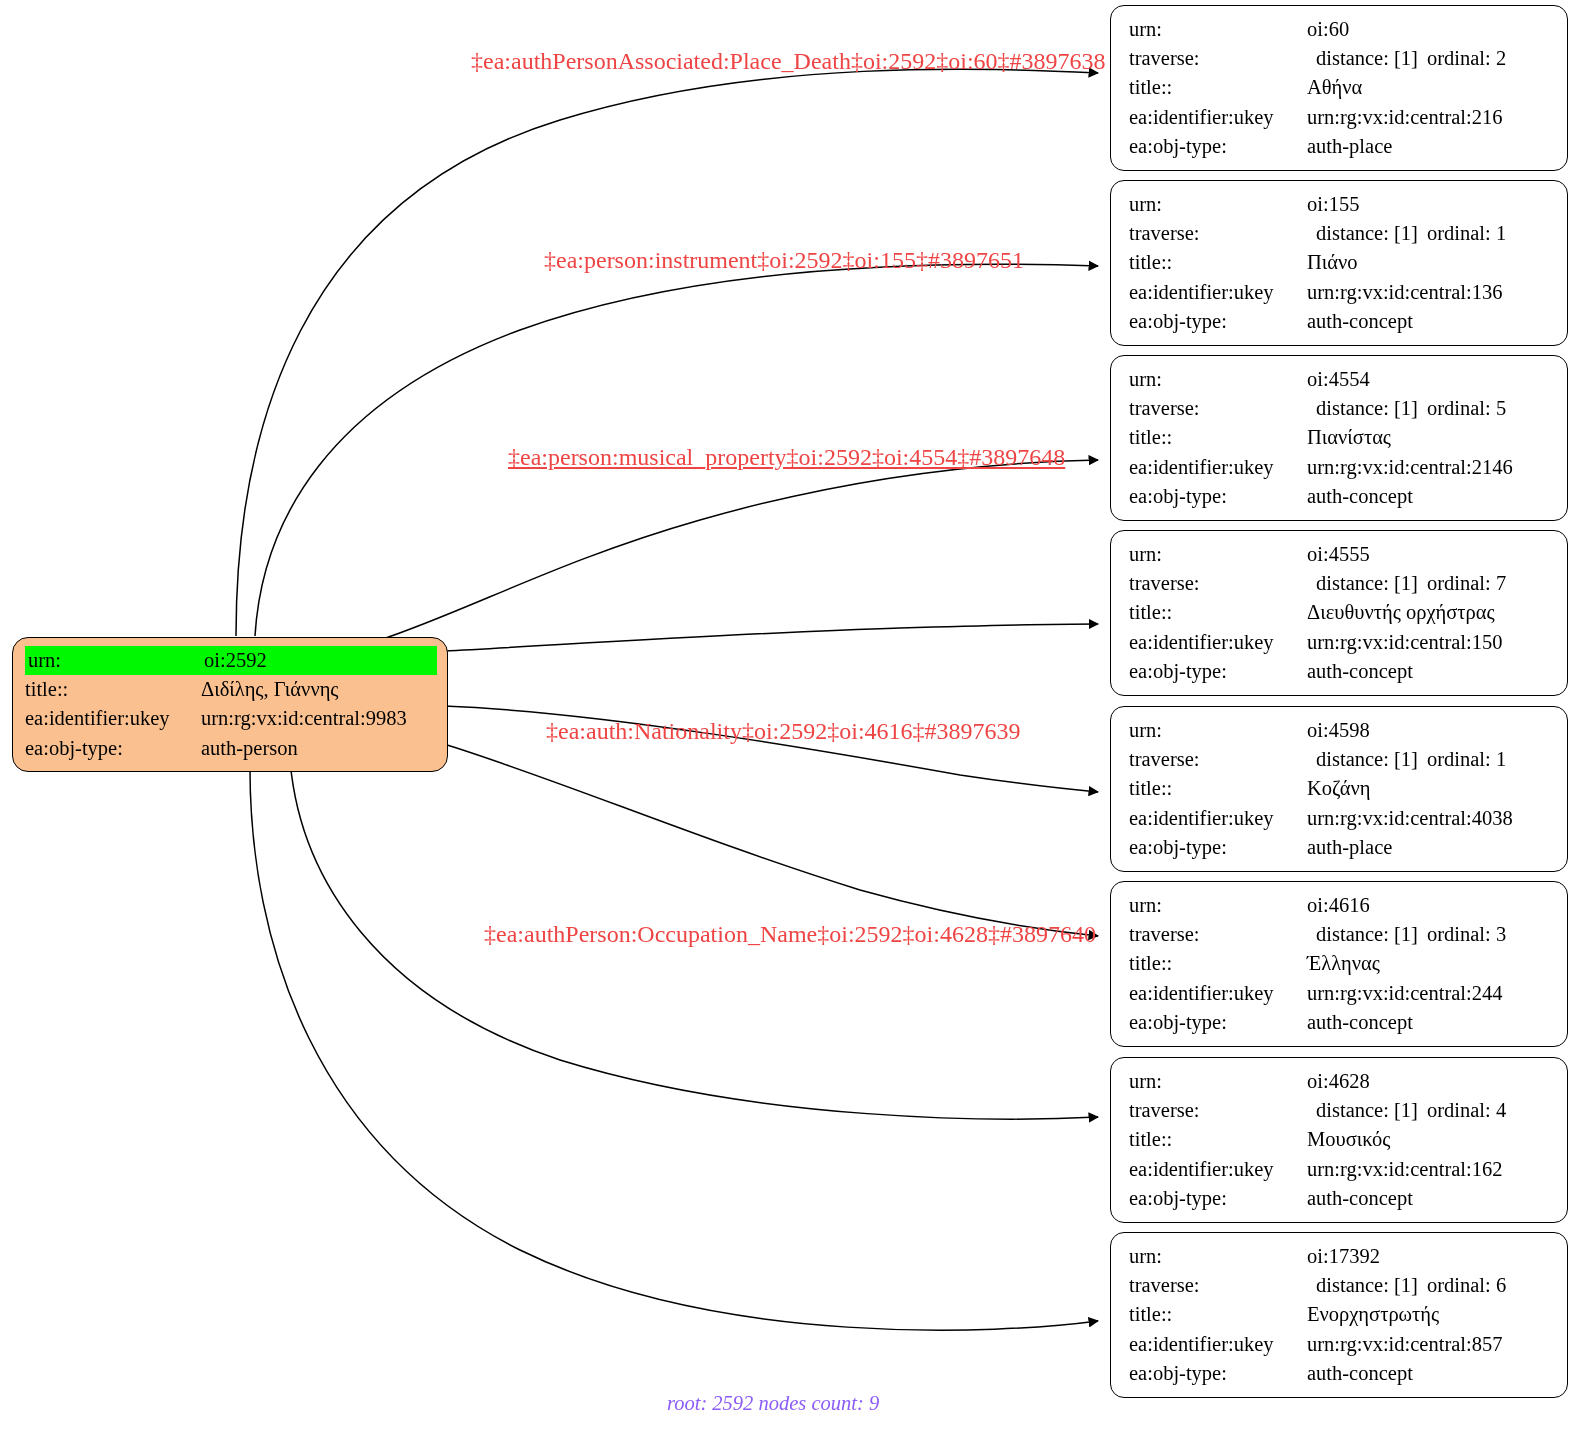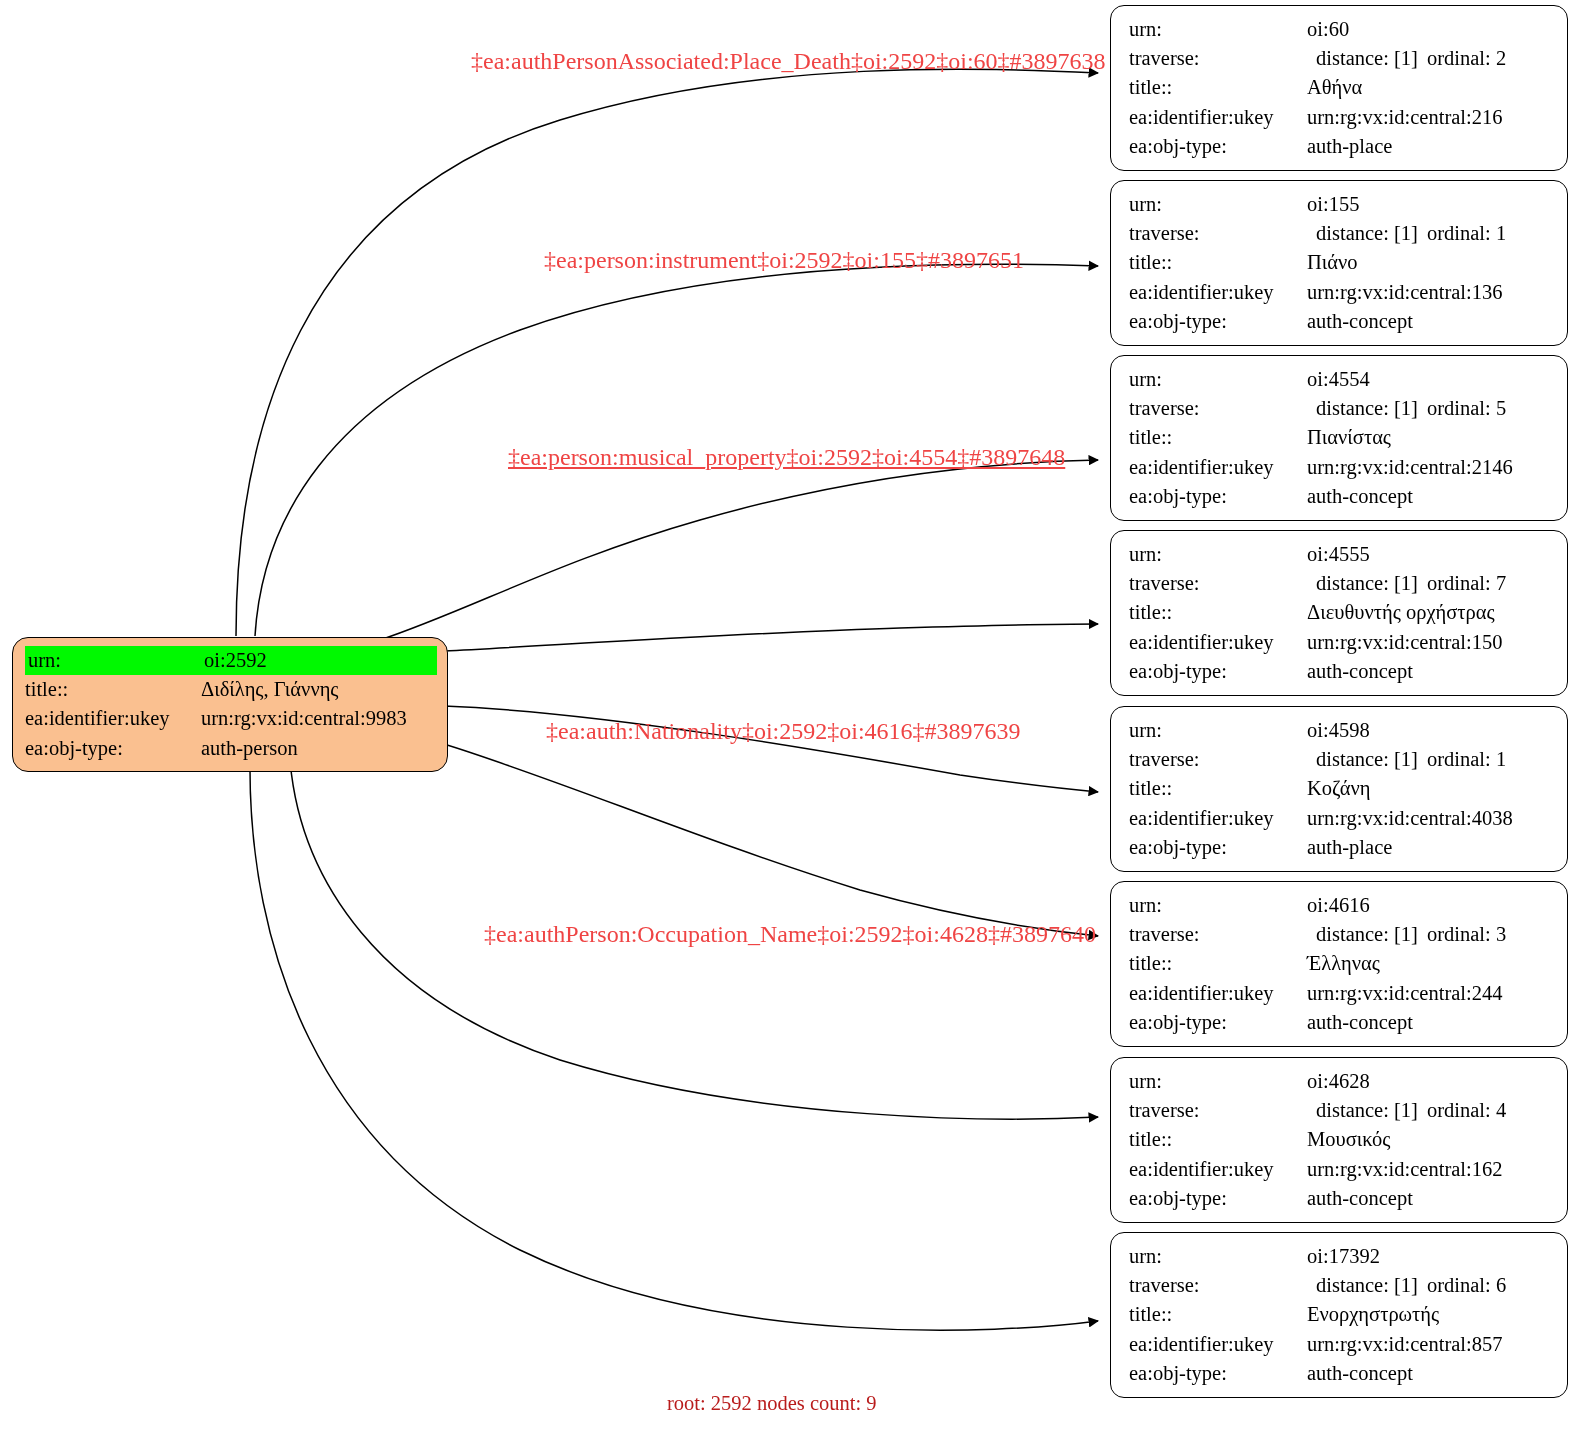--- a/index.html
+++ b/index.html
@@ -72,21 +72,22 @@
     font-size: 24px;
     line-height: 22px;
     white-space: nowrap;
     color: #ef4444;
   }
 
   .footer {
     position: absolute;
     font-size: 20.5px;
     white-space: nowrap;
-    color: #b91c1c;
+    color: #8b5cf6;
+    font-style: italic;
   }
 </style>
 </head>
 <body>
 
 <div id="canvas">
 
   <svg id="edge-layer" viewBox="0 0 1596 1447">
     <defs>
       <marker id="arrow" viewBox="0 0 10 10" refX="9" refY="5" markerWidth="7" markerHeight="7" orient="auto-start-reverse">

